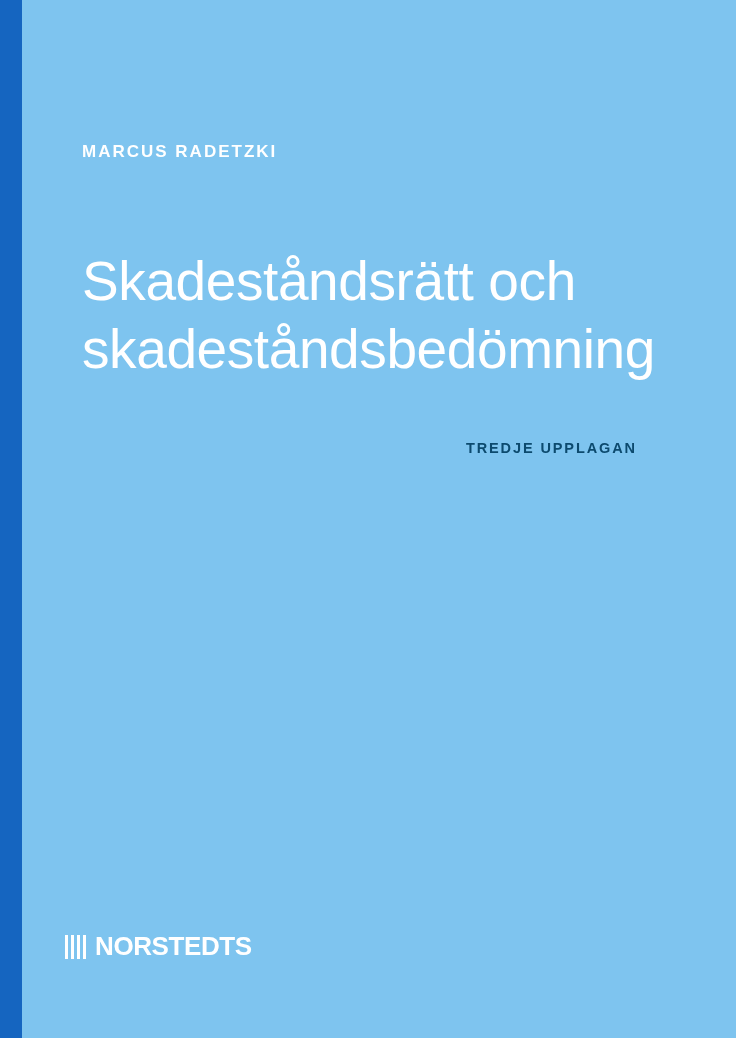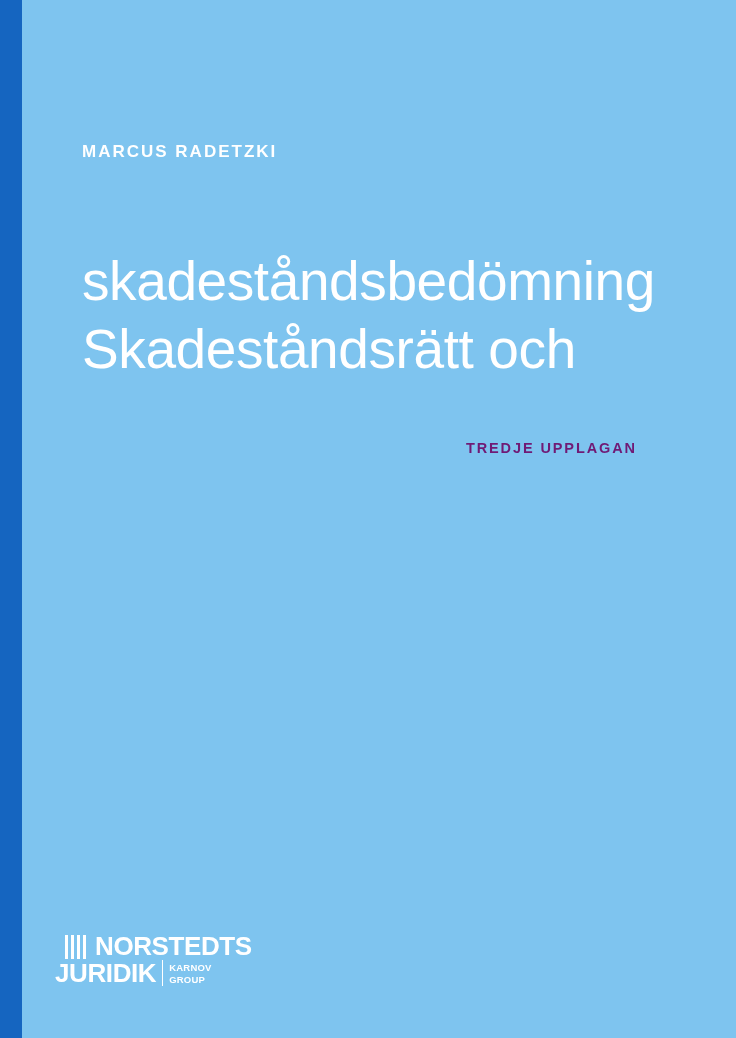--- a/index.html
+++ b/index.html
@@ -53,21 +53,21 @@
     letter-spacing: -0.4px;
   }
   .title .line {
     display: block;
     white-space: nowrap;
   }
   .edition {
     position: absolute;
     right: 80px;
     top: 440px;
-    color: #701a75;
+    color: #0c4a6e;
     font-size: 14.5px;
     font-weight: bold;
     letter-spacing: 1.9px;
     text-transform: uppercase;
     text-align: left;
   }
 
   
   .logo {
     position: absolute;
@@ -139,39 +139,32 @@
 
 <div class="cover">
 
   <div class="spine"></div>
 
   <div class="content">
 
     <div class="author">Marcus Radetzki</div>
 
     <div class="title">
+      <span class="line">Skadeståndsrätt och</span>
       <span class="line">skadeståndsbedömning</span>
-      <span class="line">Skadeståndsrätt och</span>
     </div>
 
     <div class="edition">Tredje upplagan</div>
 
     <div class="logo">
       <div class="logo-row1">
         <span class="logo-bars">
           <i></i>
             <i></i>
             <i></i>
             <i></i>
         </span>
         <span class="logo-norstedts">NORSTEDTS</span>
       </div>
-      <div class="logo-row2">
-        <span class="logo-juridik">JURIDIK</span>
-        <span class="logo-karnov">
-          <span style="display:block">KARNOV</span>
-          <span style="display:block">GROUP</span>
-        </span>
-      </div>
     </div>
 
   </div>
 </div>
 
 </body></html>

